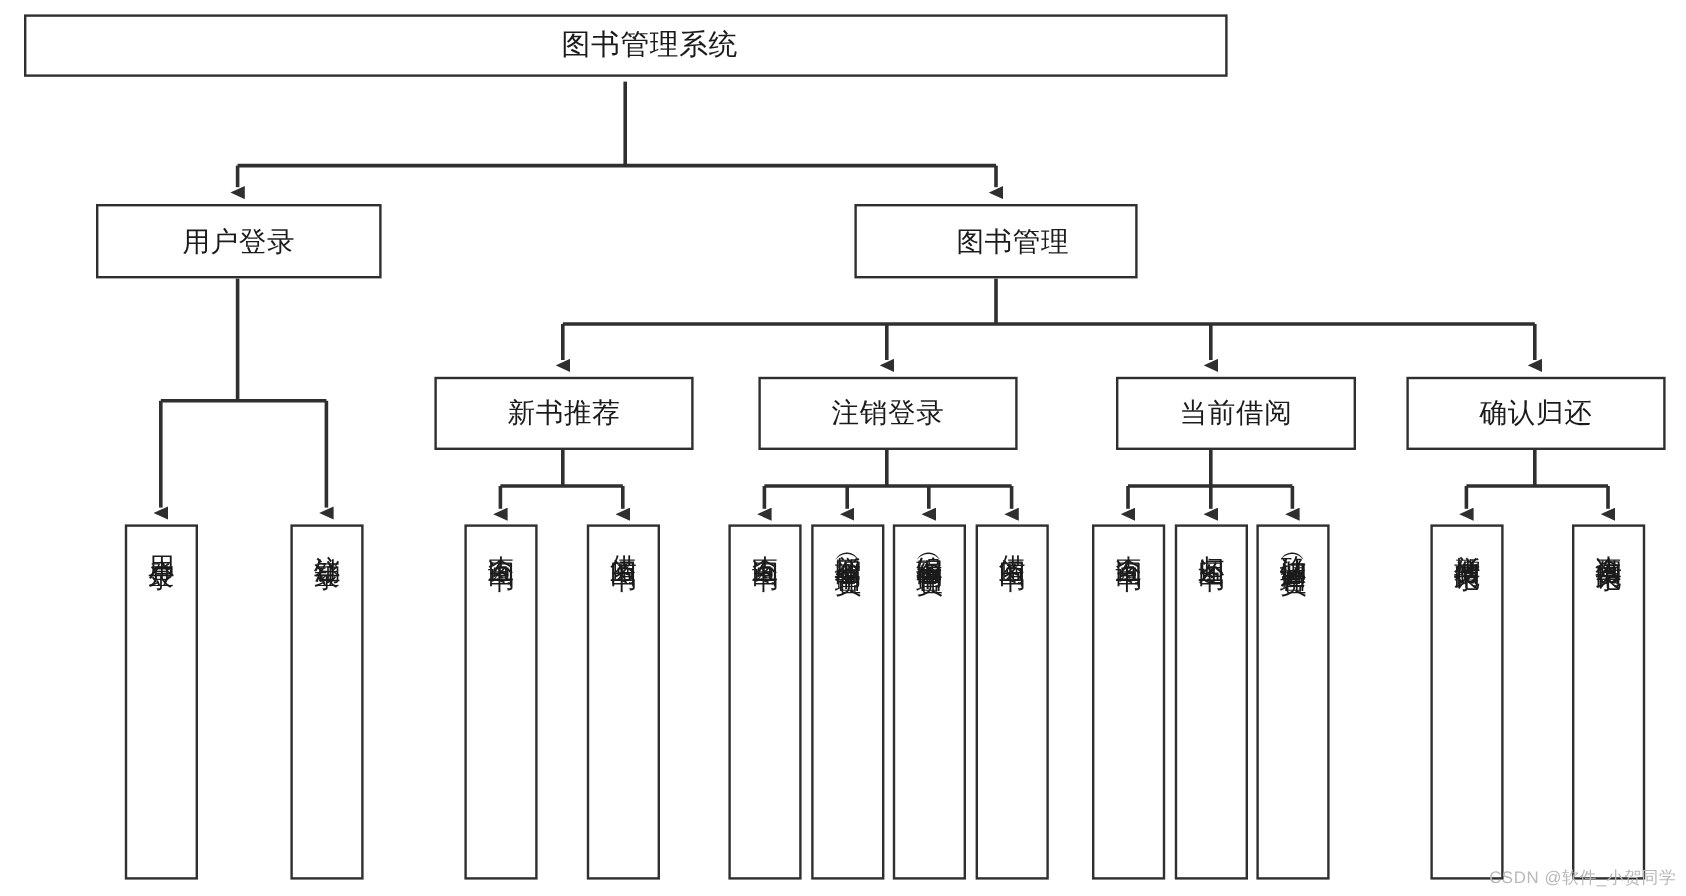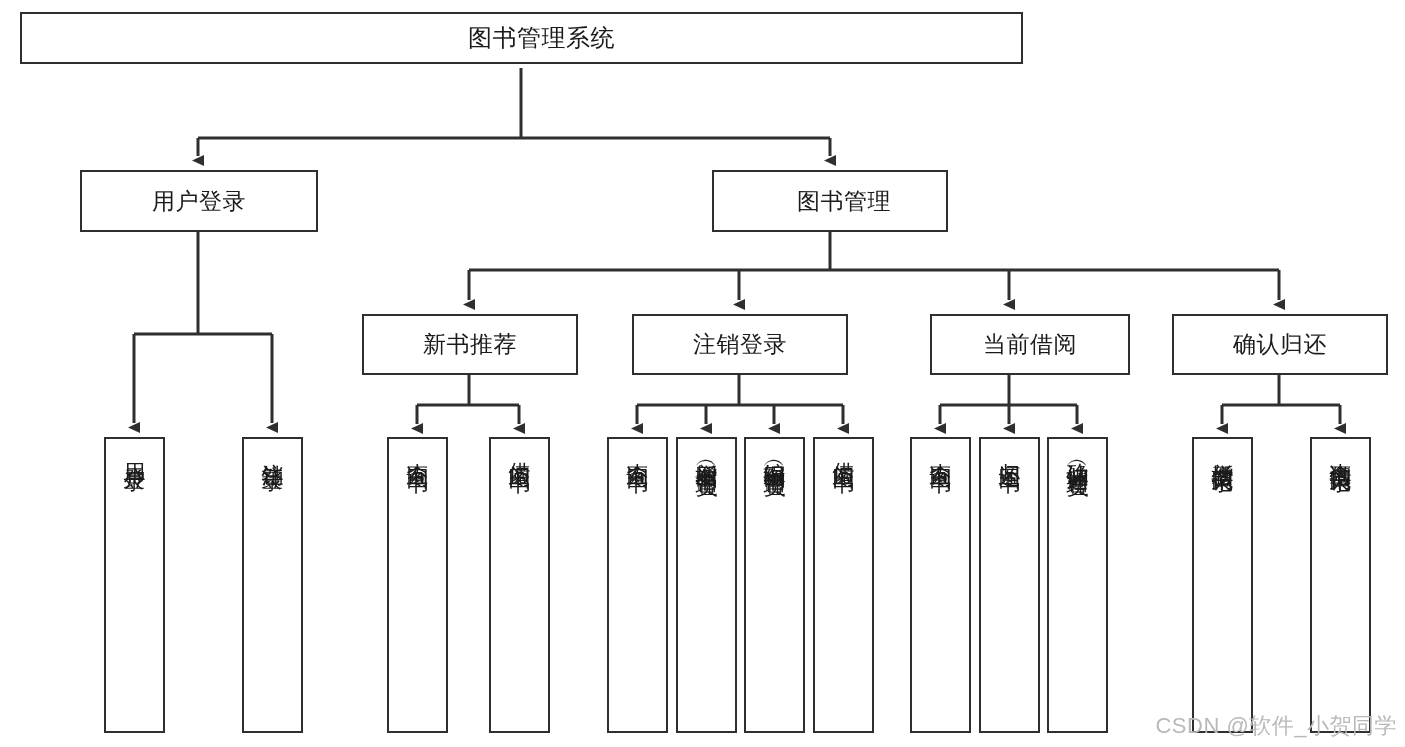--- a/index.html
+++ b/index.html
@@ -63,21 +63,21 @@
     letter-spacing: 3px;
     white-space: nowrap;
   }
   .node.vert.tall .label {
     letter-spacing: 2px;
   }
   .watermark {
     position: absolute;
     right: 8px;
     bottom: 6px;
-    font-size: 22px;
+    font-size: 14px;
     color: #b9b9b9;
     letter-spacing: 0.5px;
     z-index: 6;
     white-space: nowrap;
     pointer-events: none;
   }
 </style>
 </head>
 <body>
 

